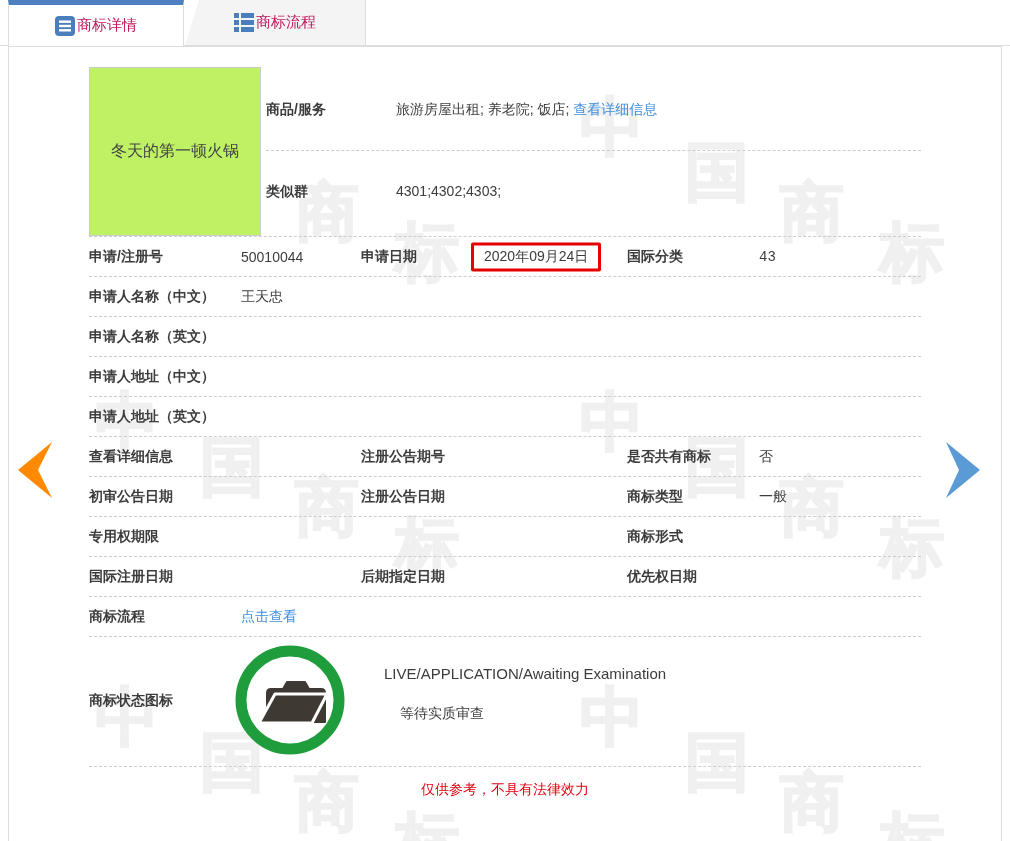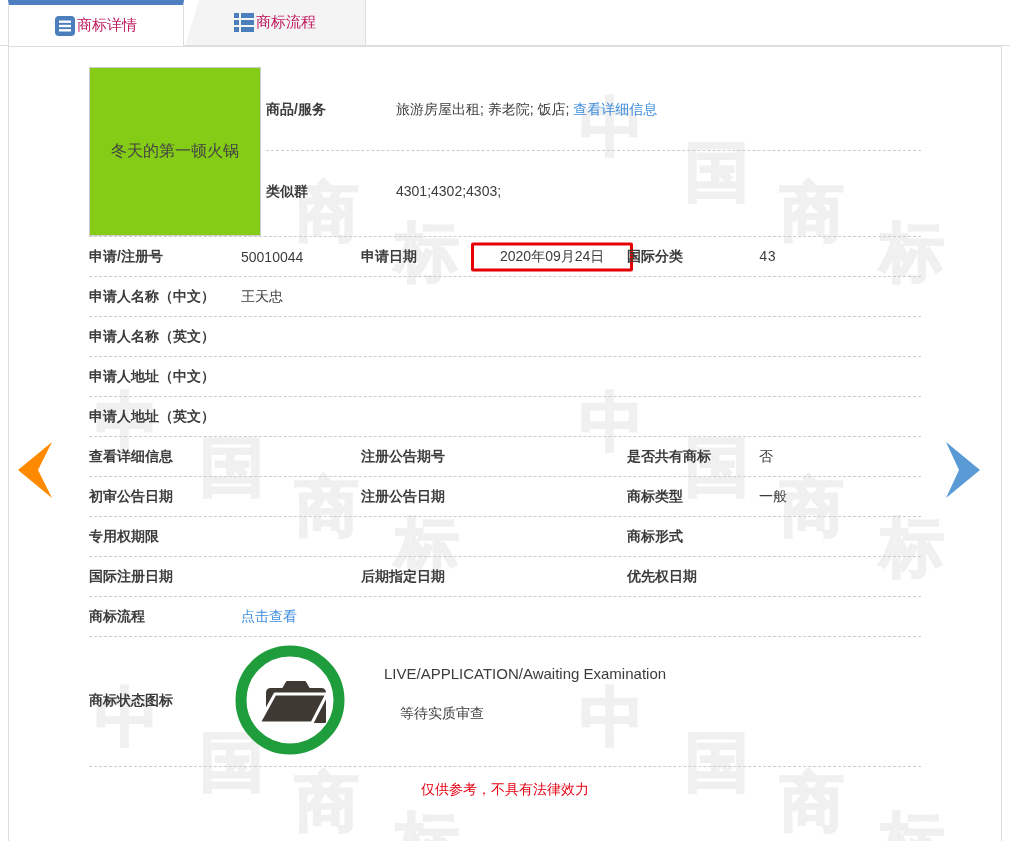--- a/index.html
+++ b/index.html
@@ -29,36 +29,36 @@
     border-left:1px solid var(--c-border); border-right:1px solid var(--c-border);
     border-top:1px solid var(--c-border); z-index:1; }
   .content { position:absolute; top:20px; left:80px; width:832px; }
 
   .lbl { font-weight:bold; color:#3c3c3c; }
   .val { color:#3c3c3c; }
   a.link { color:var(--c-link); text-decoration:none; cursor:pointer; }
 
   
   .topsec { position:relative; height:170px; border-bottom:1px dashed var(--c-dash); }
-  .tm-image { position:absolute; left:0; top:0; width:172px; height:169px; background:#84cc16;
+  .tm-image { position:absolute; left:0; top:0; width:172px; height:169px; background:#bef264;
     border:1px solid #ccc; display:flex; align-items:center; justify-content:center;
     font-family:"DejaVu Serif","Liberation Serif",serif; font-size:16px; color:#444; text-align:center; }
   .goods-block { position:absolute; left:177px; top:34px; width:655px; }
   .goods-row { height:50px; border-bottom:1px dashed var(--c-dash); display:flex; }
   .sim-row { padding-top:32px; display:flex; }
   .goods-block .lbl { width:130px; flex:0 0 130px; }
 
   
   .frow { position:relative; height:40px; border-bottom:1px dashed var(--c-dash); }
   .cell { position:absolute; top:50%; transform:translateY(-50%); white-space:nowrap; display:flex; align-items:center; }
   .cell.c1 { left:0; }  .cell.c2 { left:272px; } .cell.c3 { left:538px;font-family:Liberation Mono, monospace; }
   .cell.c1 .lbl { display:inline-block; min-width:152px; }
   .cell.c2 .lbl { display:inline-block; min-width:110px; }
   .cell.c3 .lbl { display:inline-block; min-width:132px; }
-  .val.hl { border:3px solid var(--c-red); padding:2px 26px 3px; border-radius:2px; }
+  .val.hl { border:3px solid var(--c-red); padding:2px 10px 3px; border-radius:2px; }
 
   
   .status-row { position:relative; height:130px; border-bottom:1px dashed var(--c-dash); }
   .status-row .lbl { position:absolute; left:0; top:55px; }
   .status-icon { position:absolute; left:142px; top:4px; width:118px; height:118px; }
   .status-line1 { position:absolute; left:295px; top:28px; font-size:15px; }
   .status-line2 { position:absolute; left:295px; top:68px;margin-left:16px; }
 
   .disclaimer { margin-top:14px; text-align:center; color:var(--c-disc); font-size:14px; }
 

